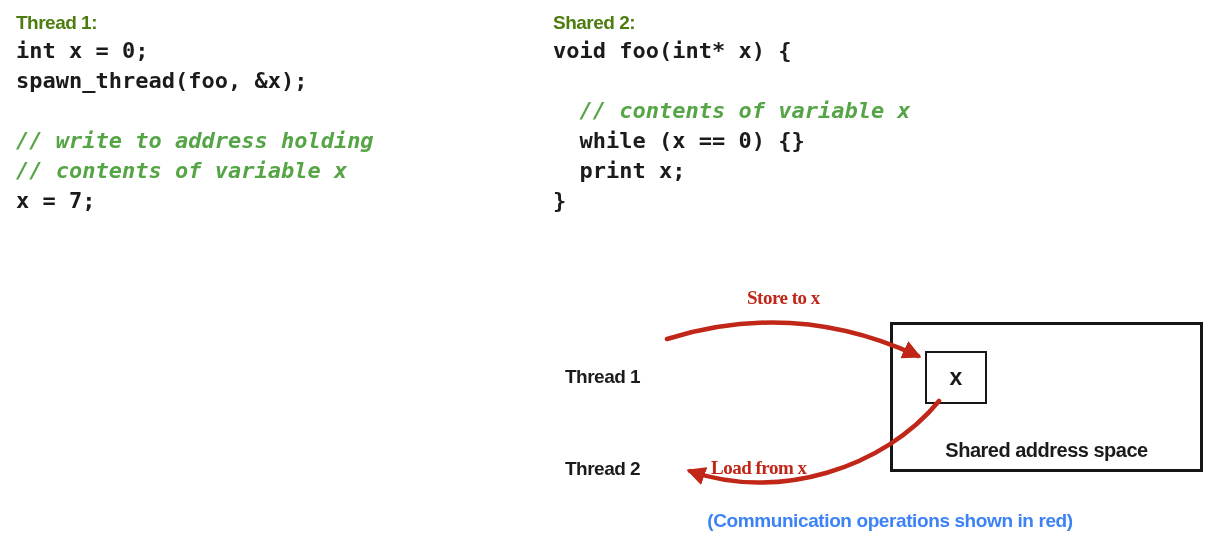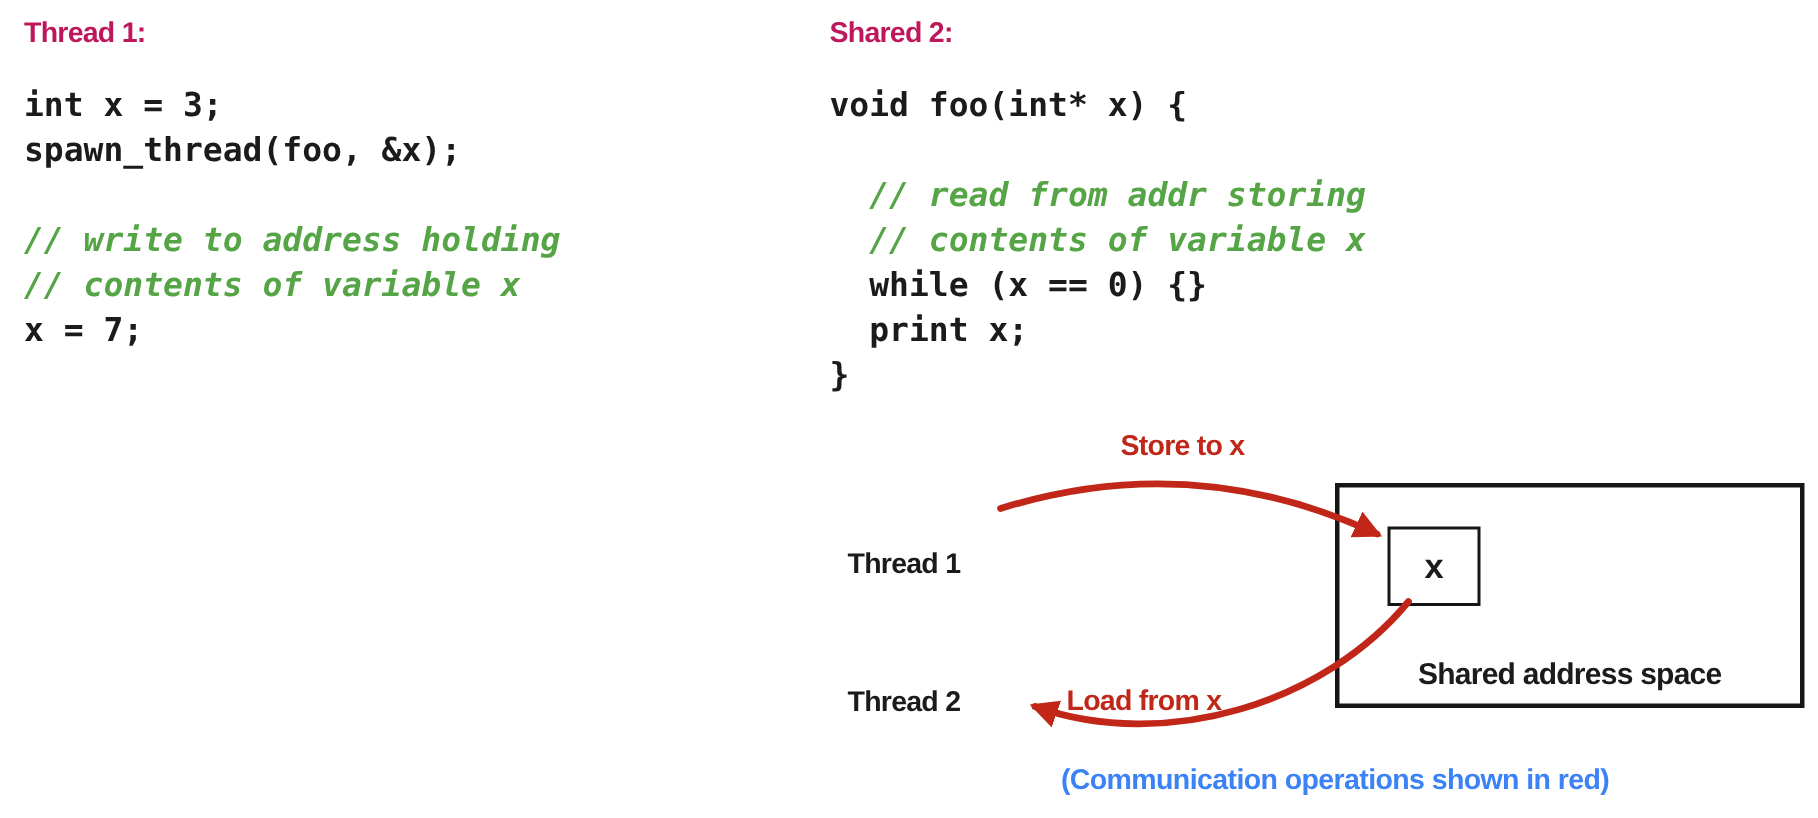--- a/index.html
+++ b/index.html
@@ -11,25 +11,25 @@
     overflow: hidden;
     font-family: "Liberation Sans", sans-serif;
     color: #1b1b1b;
   }
 
   
   .code-col { position: absolute; top: 12px; }
   .code-col-1 { left: 16px; }
   .code-col-2 { left: 553px; }
   .code-heading {
-    margin: 0 0 22px 0;
+    margin: 0 0 2px 0;
     font-size: 19px;
     font-weight: 700;
     letter-spacing: -0.5px;
-    color: #be185d;
+    color: #4d7c0f;
   }
   .code-block {
     margin: 0;
     font-family: "DejaVu Sans Mono", monospace;
     font-size: 22px;
     font-weight: 700;
     color: #1b1b1b;
   }
   .ln {
     white-space: pre;
@@ -53,20 +53,21 @@
   .t1 { left: 565px; top: 322px; margin-top: 44px; }
   .t2 { left: 565px; top: 458px; }
 
   .red-label {
     position: absolute;
     font-size: 19px;
     font-weight: 700;
     letter-spacing: -0.5px;
     color: #c02718;
     white-space: nowrap;
+    font-family: Liberation Serif, serif;
   }
   .store { left: 747px; top: 287px; }
   .load  { left: 711px; top: 457px; }
 
   .shared-box {
     position: absolute;
     left: 890px; top: 322px;
     width: 313px; height: 150px;
     box-sizing: border-box;
     border: 3px solid #161616;
@@ -121,26 +122,26 @@
     white-space: nowrap;
   }
 </style>
 </head>
 <body>
 
 <div class="canvas">
 
   <section class="code-col code-col-1">
     <h2 class="code-heading">Thread 1:</h2>
-    <pre class="code-block"><div class="ln">int x = 3;</div><div class="ln">spawn_thread(foo, &amp;x);</div><div class="ln"></div><div class="ln comment">// write to address holding</div><div class="ln comment">// contents of variable x</div><div class="ln">x = 7;</div></pre>
+    <pre class="code-block"><div class="ln">int x = 0;</div><div class="ln">spawn_thread(foo, &amp;x);</div><div class="ln"></div><div class="ln comment">// write to address holding</div><div class="ln comment">// contents of variable x</div><div class="ln">x = 7;</div></pre>
   </section>
 
   <section class="code-col code-col-2">
     <h2 class="code-heading">Shared 2:</h2>
-    <pre class="code-block"><div class="ln">void foo(int* x) {</div><div class="ln"></div><div class="ln comment">  // read from addr storing</div><div class="ln comment">  // contents of variable x</div><div class="ln">  while (x == 0) {}</div><div class="ln">  print x;</div><div class="ln">}</div></pre>
+    <pre class="code-block"><div class="ln">void foo(int* x) {</div><div class="ln"></div><div class="ln comment">  // contents of variable x</div><div class="ln">  while (x == 0) {}</div><div class="ln">  print x;</div><div class="ln">}</div></pre>
   </section>
 
   <div>
 
     <div class="t-label t1">Thread 1</div>
     <div class="t-label t2">Thread 2</div>
 
     <div class="red-label store">Store to x</div>
     <div class="red-label load">Load from x</div>
 

